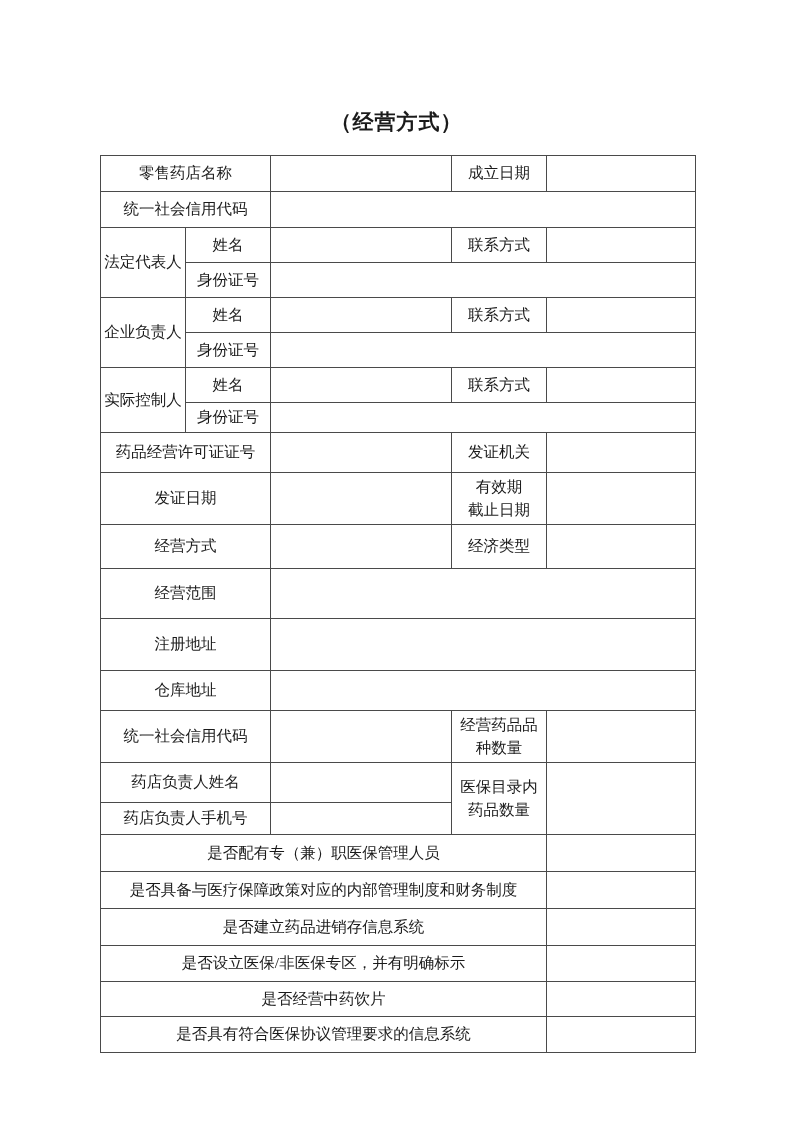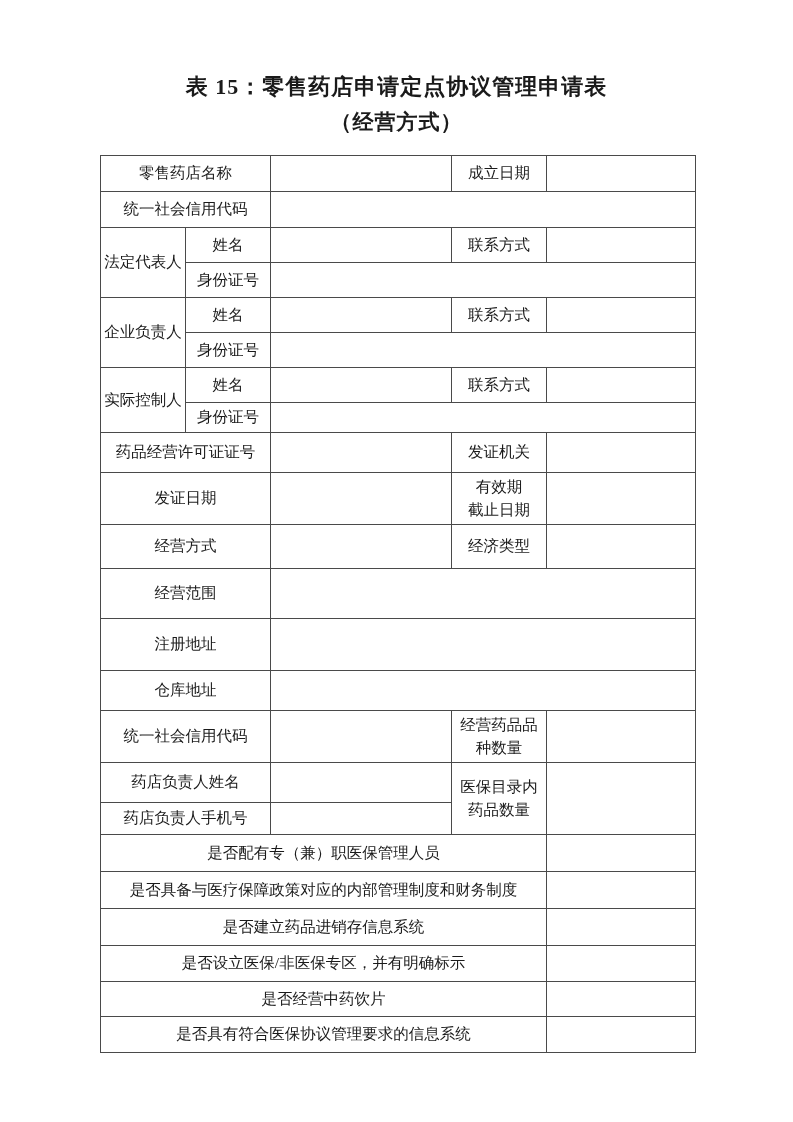--- a/index.html
+++ b/index.html
@@ -61,21 +61,20 @@
     font-family: "Liberation Sans", "DejaVu Sans", sans-serif;
     font-size: 17px;
     color: #111111;
     letter-spacing: 1px;
   }
 </style>
 </head>
 <body>
 
 <div class="sheet">
-  <h1 class="doc-title">表 15：零售药店申请定点协议管理申请表</h1>
   <h2 class="doc-subtitle">（经营方式）</h2>
 
   <table class="form-table">
     <colgroup>
         <col style="width: 85px;">
         <col style="width: 85px;">
         <col style="width: 181px;">
         <col style="width: 95px;">
         <col style="width: 149px;">
       </colgroup>

